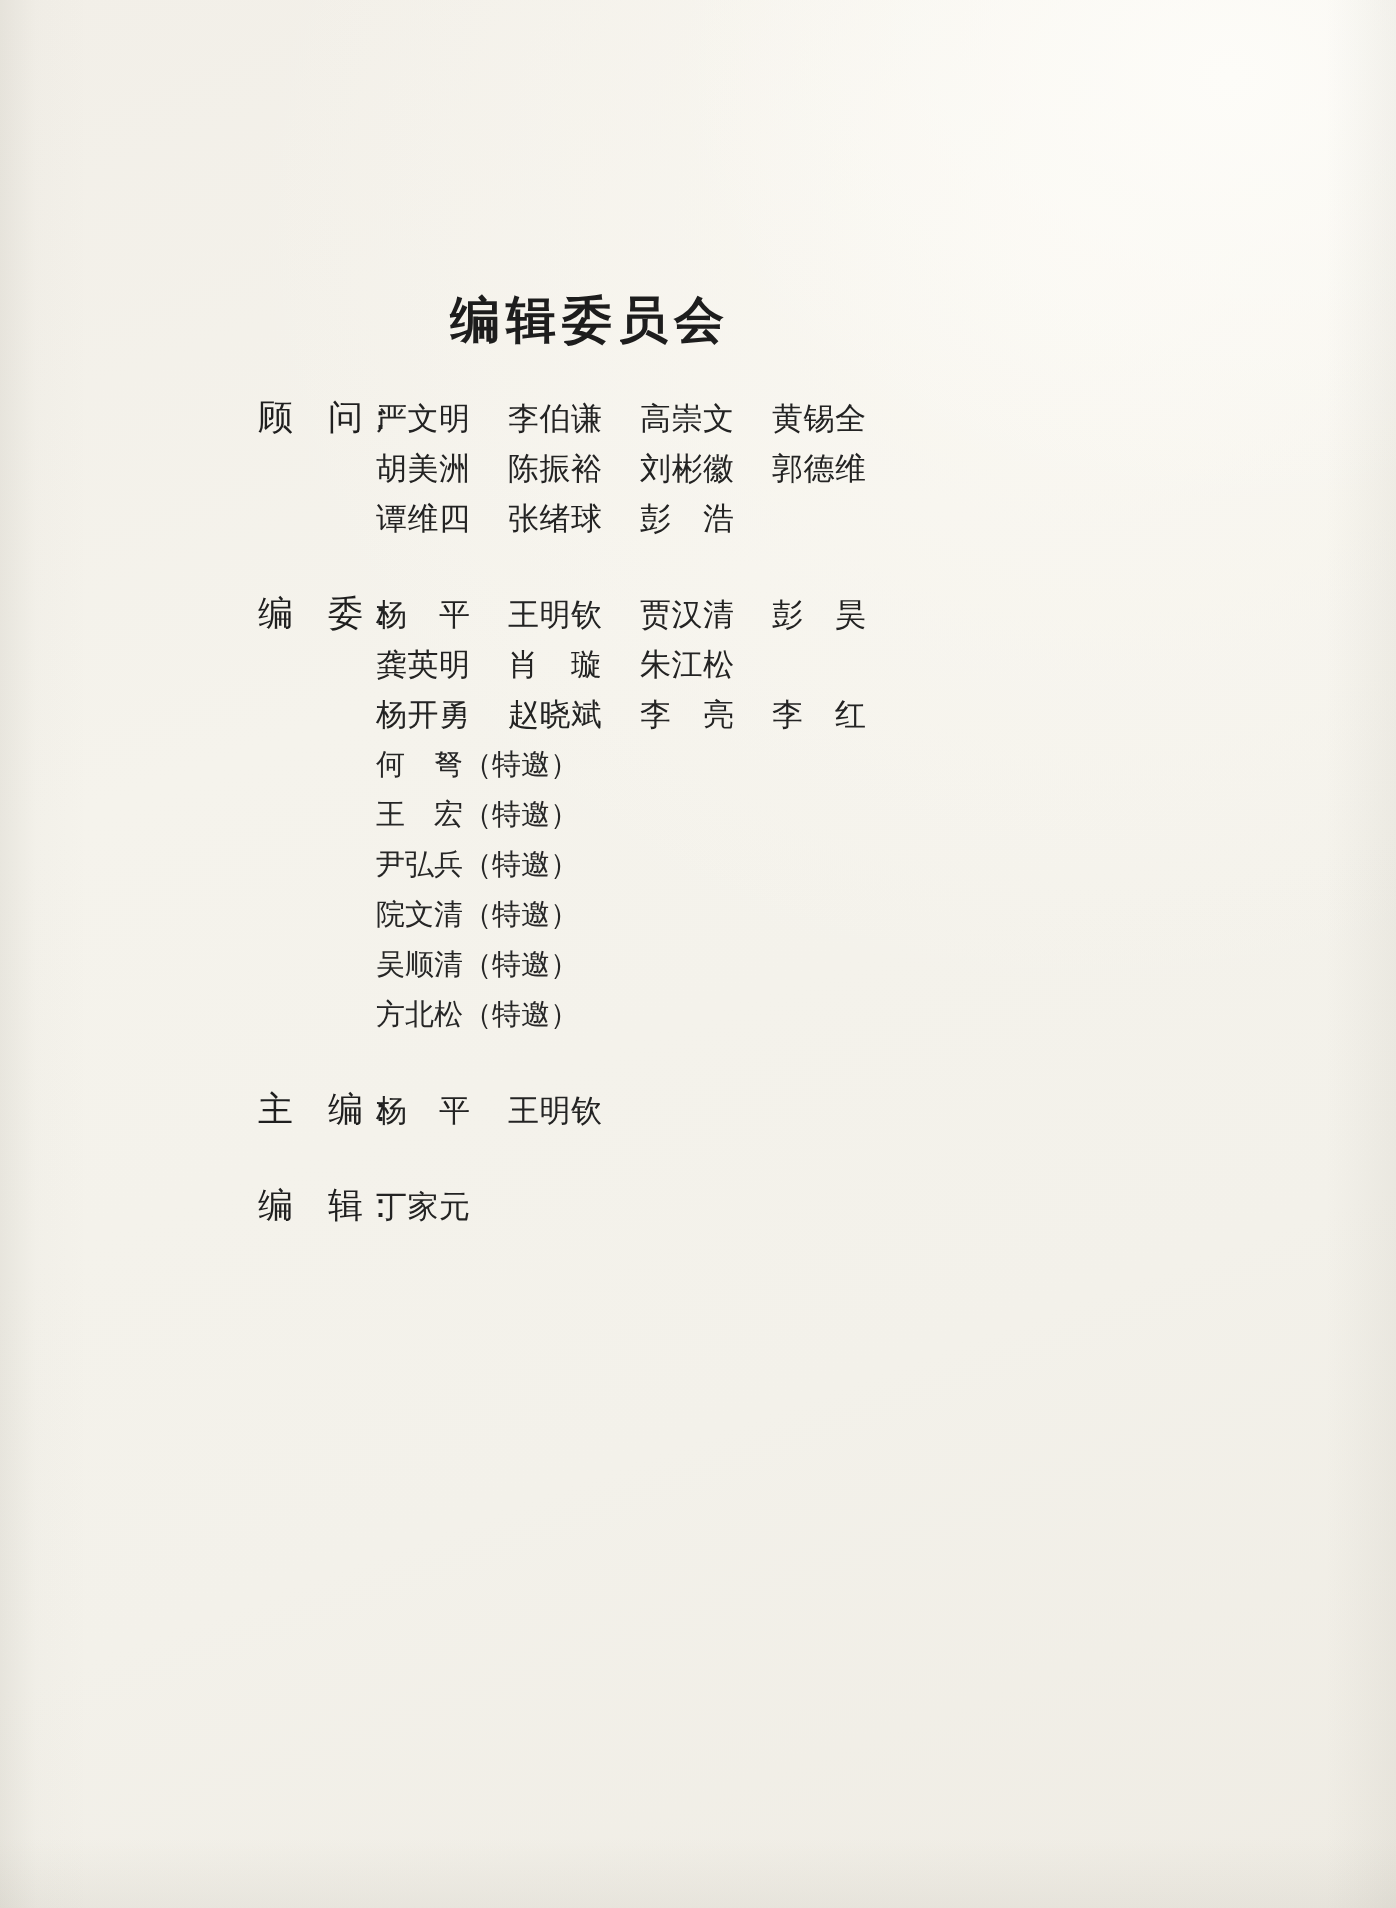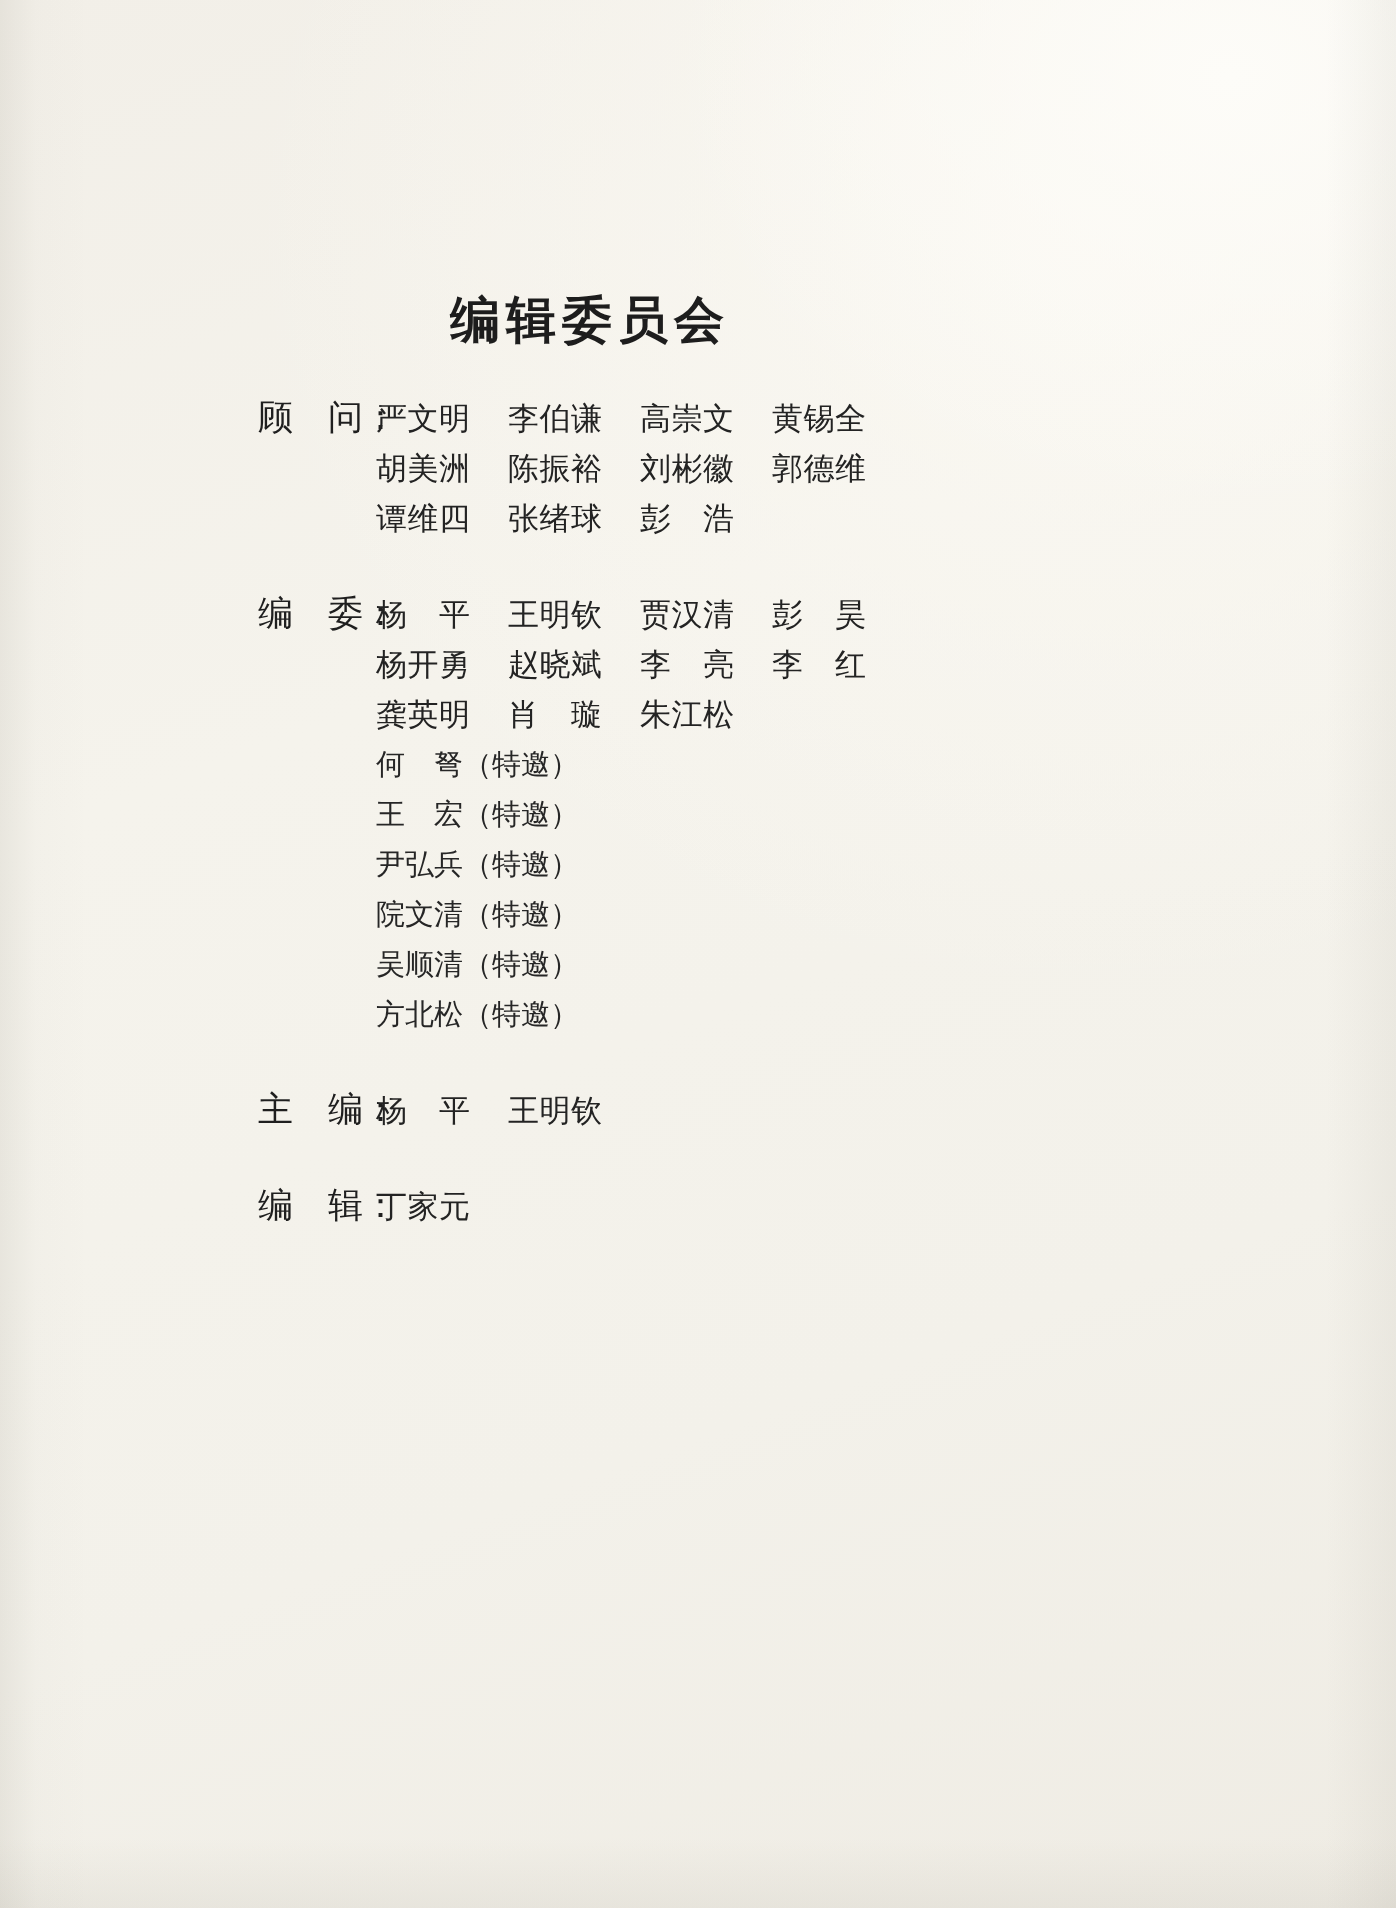--- a/index.html
+++ b/index.html
@@ -149,37 +149,37 @@
           <div class="names">
             <span class="name">杨　平</span>
             <span class="name">王明钦</span>
             <span class="name">贾汉清</span>
             <span class="name">彭　昊</span>
           </div>
         </div>
         <div class="srow">
           <div class="slabel"></div>
           <div class="names">
+            <span class="name">龚英明</span>
+            <span class="name">肖　璇</span>
+            <span class="name">朱江松</span>
+          </div>
+        </div>
+        <div class="srow">
+          <div class="slabel"></div>
+          <div class="names">
             <span class="name">杨开勇</span>
             <span class="name">赵晓斌</span>
             <span class="name">李　亮</span>
             <span class="name">李　红</span>
           </div>
         </div>
         <div class="srow">
           <div class="slabel"></div>
           <div class="names">
-            <span class="name">龚英明</span>
-            <span class="name">肖　璇</span>
-            <span class="name">朱江松</span>
-          </div>
-        </div>
-        <div class="srow">
-          <div class="slabel"></div>
-          <div class="names">
             <span class="name wide note">何　弩（特邀）</span>
           </div>
         </div>
         <div class="srow">
           <div class="slabel"></div>
           <div class="names">
             <span class="name wide note">王　宏（特邀）</span>
           </div>
         </div>
         <div class="srow">

